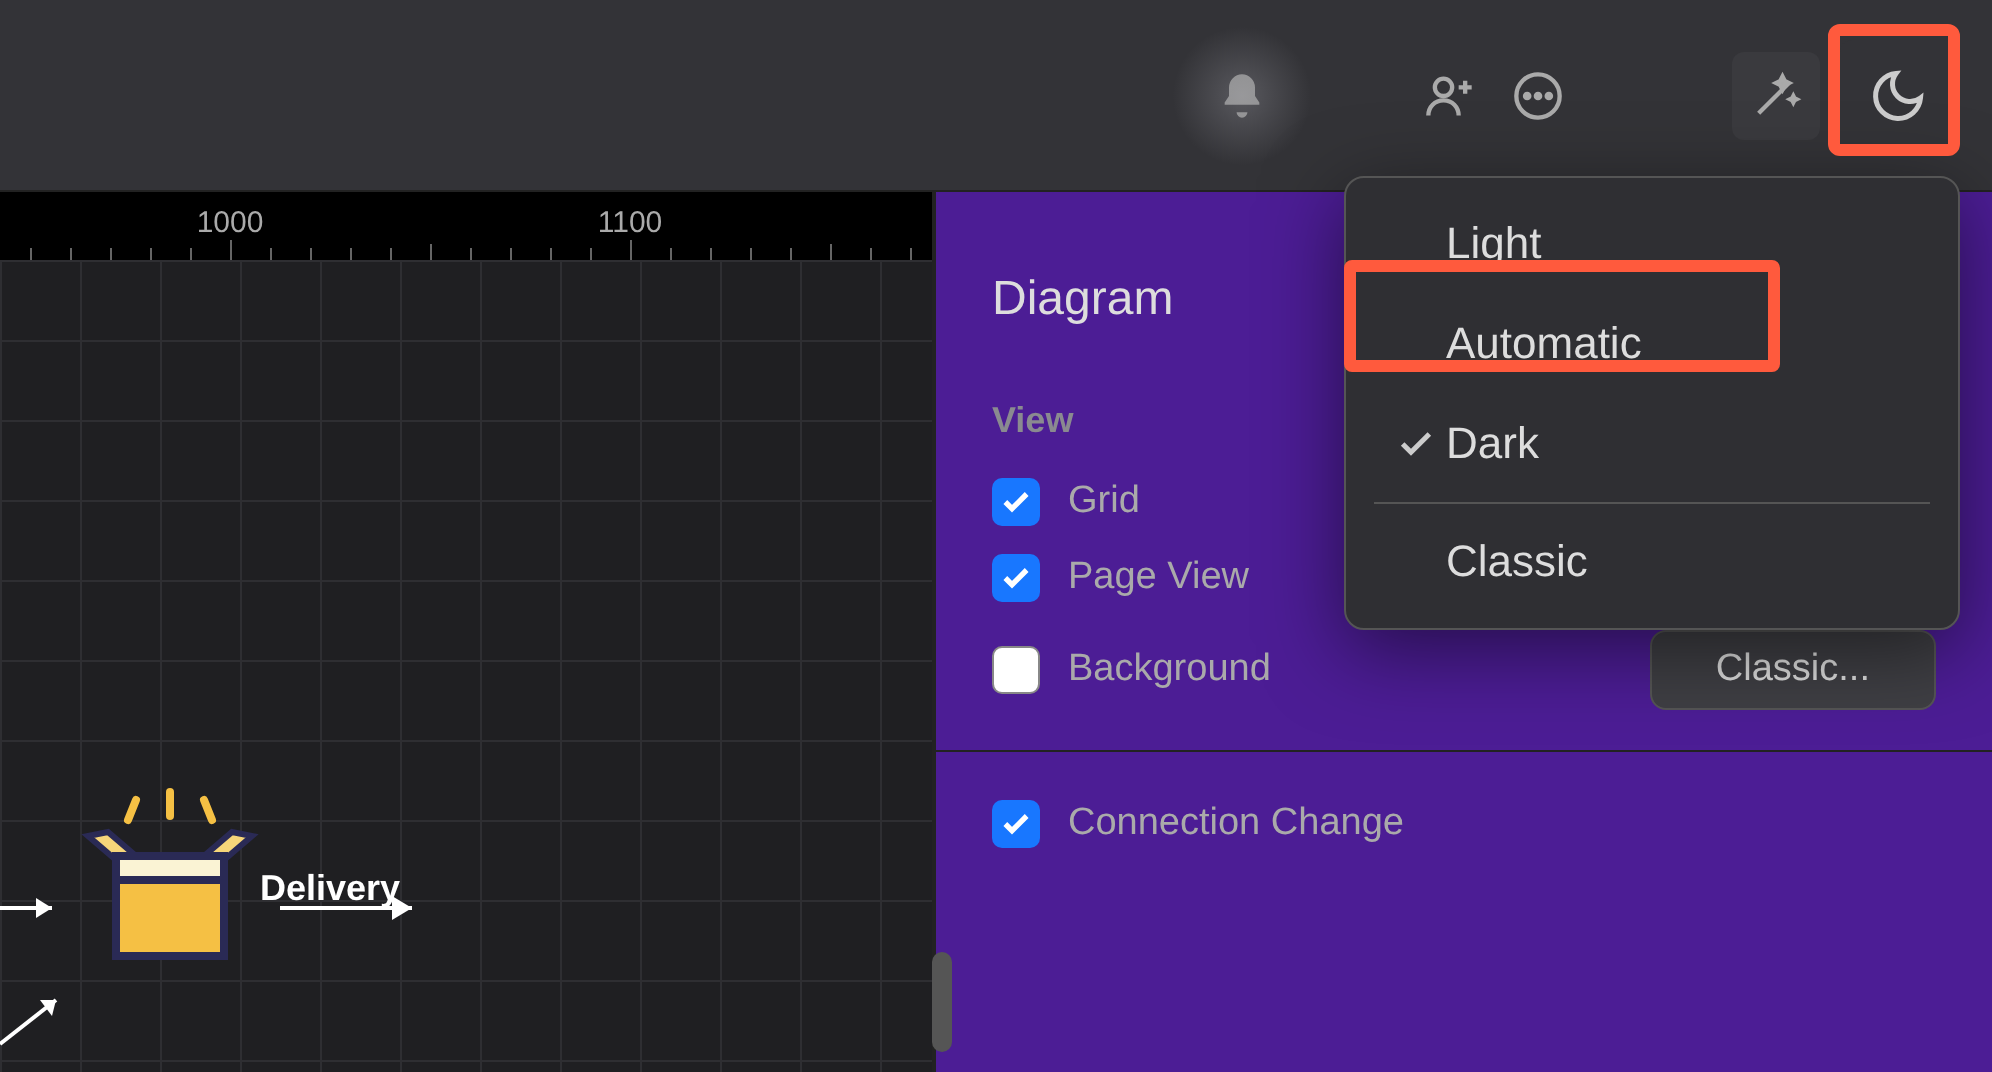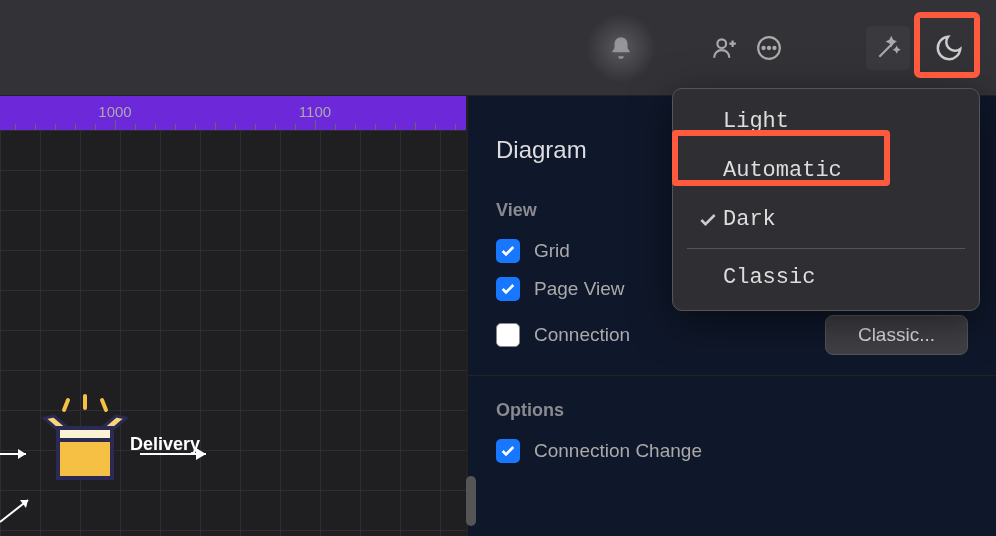--- a/index.html
+++ b/index.html
@@ -70,21 +70,21 @@
   }
 
   
   .canvas-area {
     width: 466px;
     position: relative;
     background: #1f1f22;
   }
   .ruler {
     height: 34px;
-    background: #6d28d9;
+    background: #000000;
     position: relative;
     color: #aaa;
     font-size: 15px;
   }
   .ruler-label {
     position: absolute;
     top: 7px;
     transform: translateX(-50%);
   }
   .ruler-ticks {
@@ -119,21 +119,21 @@
     margin-top: 8px;
   }
   .arrow {
     position: absolute;
     color: #fff;
   }
 
   
   .panel {
     flex: 1;
-    background: #0f172a;
+    background: #4c1d95;
     padding: 40px 28px 0 28px;
     border-left: 2px solid #222;
     position: relative;
   }
   .panel-title {
     font-size: 24px;
     color: #ddd;
     font-weight: 500;
     margin-bottom: 36px;
   }
@@ -187,21 +187,20 @@
     box-shadow: 0 10px 40px rgba(0,0,0,0.5);
     z-index: 30;
     padding: 8px 0;
   }
   .theme-item {
     display: flex;
     align-items: center;
     padding: 12px 24px 12px 20px;
     font-size: 22px;
     color: #ddd;
-    font-family: Liberation Mono, monospace;
   }
   .theme-check {
     width: 30px;
     display:flex; align-items:center; justify-content:center;
     color: #ccc;
   }
   .theme-divider {
     height: 1px;
     background: #555;
     margin: 4px 14px;
@@ -349,27 +348,26 @@
       <div class="cb checked">
           <svg viewBox="0 0 24 24" fill="none" stroke="#fff" stroke-width="4">
             <path d="M4 12l5 5L20 6"></path>
           </svg>
         </div>
       <span>Page View</span>
     </div>
 
     <div class="row">
       <div class="cb unchecked"></div>
-      <span>Connection</span>
+      <span>Background</span>
       <button class="change-btn">Classic...</button>
     </div>
 
     <div class="divider"></div>
 
-    <div class="section-header">Options</div>
 
     <div class="row">
       <div class="cb checked">
           <svg viewBox="0 0 24 24" fill="none" stroke="#fff" stroke-width="4">
             <path d="M4 12l5 5L20 6"></path>
           </svg>
         </div>
       <span>Connection Change</span>
     </div>
   </div>

